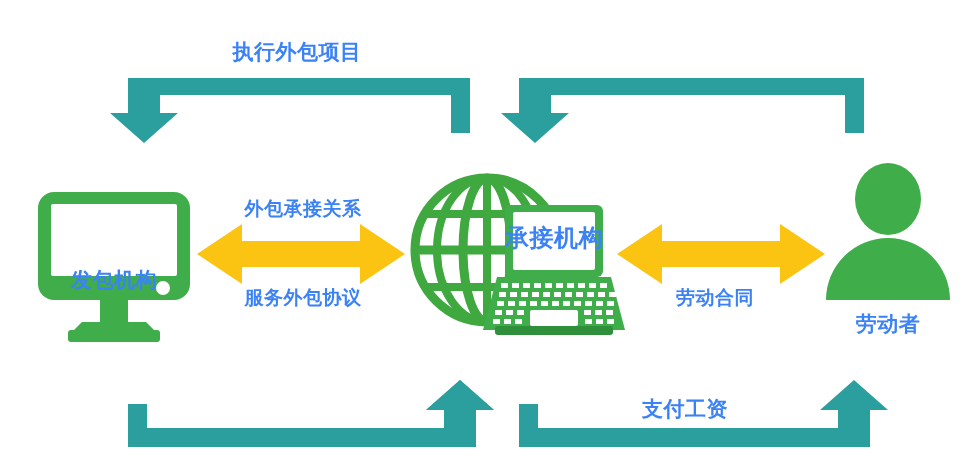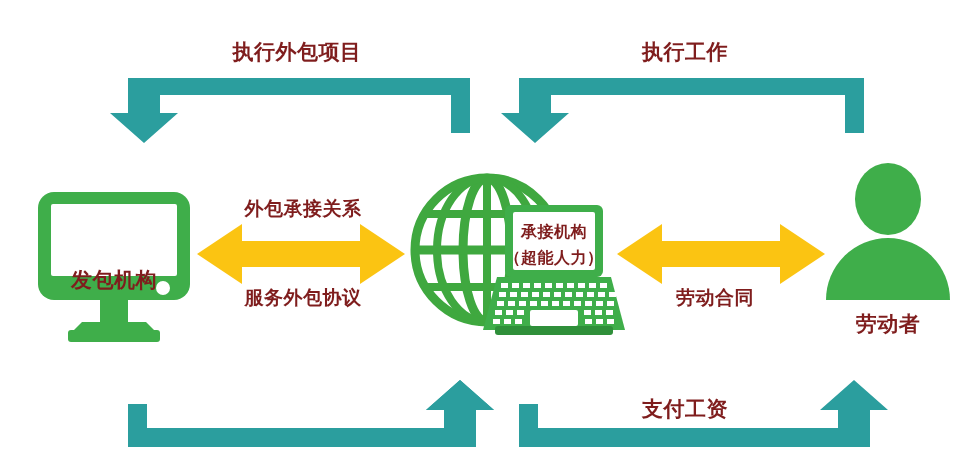--- a/index.html
+++ b/index.html
@@ -12,21 +12,21 @@
   }
   #diagram {
     position: relative;
     width: 976px;
     height: 470px;
     background: #ffffff;
     overflow: hidden;
   }
   .lbl {
     position: absolute;
-    color: #7f1d1d;
+    color: #3b82f6;
     font-weight: bold;
     white-space: nowrap;
     letter-spacing: 0.5px;
   }
   .flow-label {
     font-size: 21px;
   }
   .rel-label {
     font-size: 19px;
   }
@@ -163,33 +163,31 @@
 
     <g>
       <ellipse cx="888" cy="199" rx="33" ry="36" fill="#3fae4a"></ellipse>
       <path d="M826,300 A62,62 0 0 1 950,300 Z" fill="#3fae4a"></path>
     </g>
 
   </svg>
 
   <div class="lbl flow-label centered" style="left:297px; top:38px;">执行外包项目</div>
 
-  <div class="lbl flow-label centered" style="left:685px; top:38px;">执行工作</div>
 
 
   <div class="lbl flow-label centered" style="left:685px; top:395px;">支付工资</div>
 
   <div class="lbl rel-label centered" style="left:303px; top:196px;">外包承接关系</div>
 
   <div class="lbl rel-label centered" style="left:303px; top:285px;">服务外包协议</div>
 
 
   <div class="lbl rel-label centered" style="left:715px; top:285px;">劳动合同</div>
 
   <div class="lbl node-label centered" style="left:114px; top:226px;margin-top:40px;">发包机构</div>
 
-  <div class="lbl centered" style="left:554px; top:222px; font-size:16px;">承接机构</div>
+  <div class="lbl centered" style="left:554px; top:222px; font-size:24px;">承接机构</div>
 
-  <div class="lbl centered" style="left:554px; top:248px; font-size:16px;">（超能人力）</div>
 
   <div class="lbl node-label centered" style="left:888px; top:310px;">劳动者</div>
 
 </div>
 
 </body></html>

